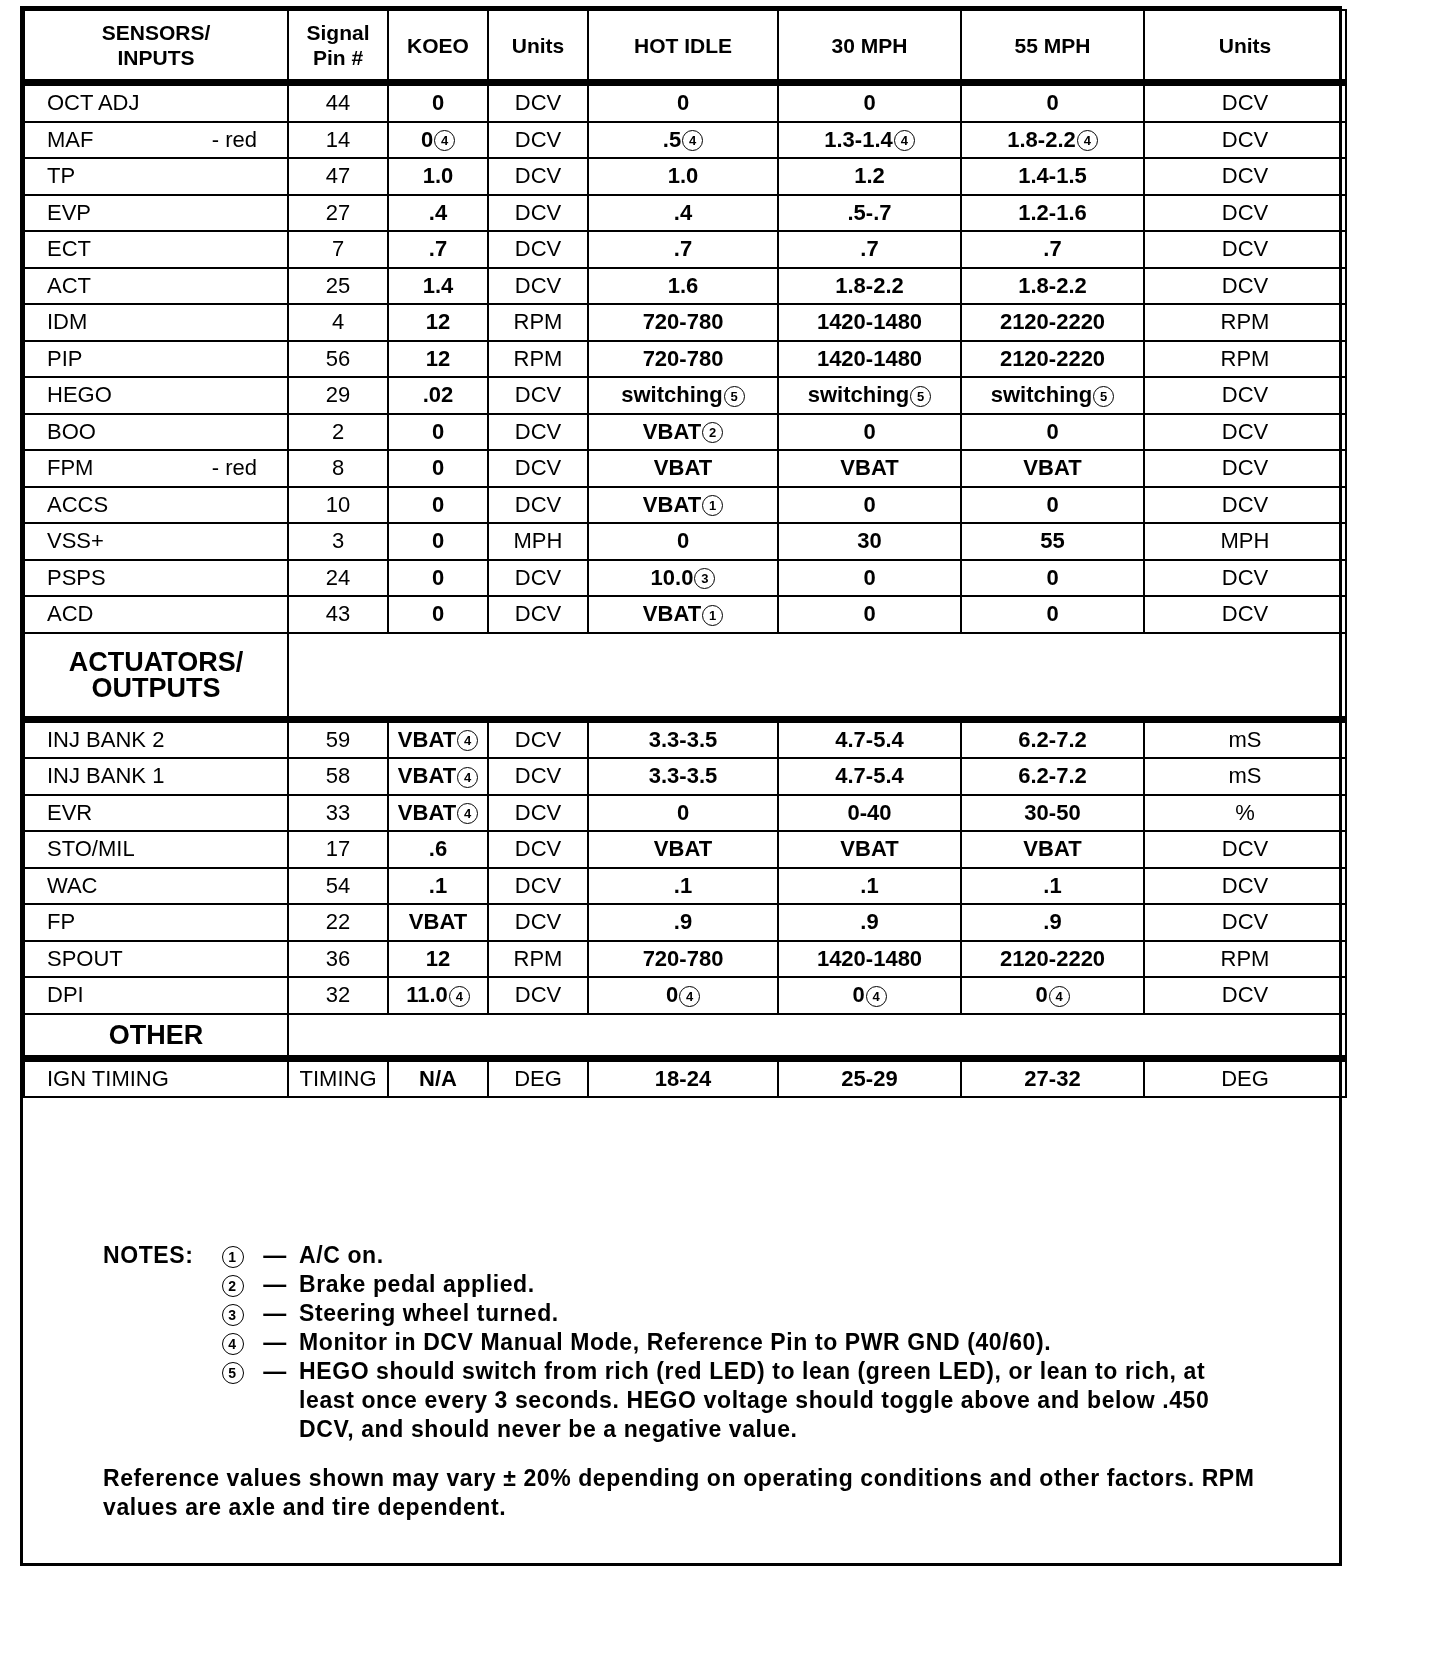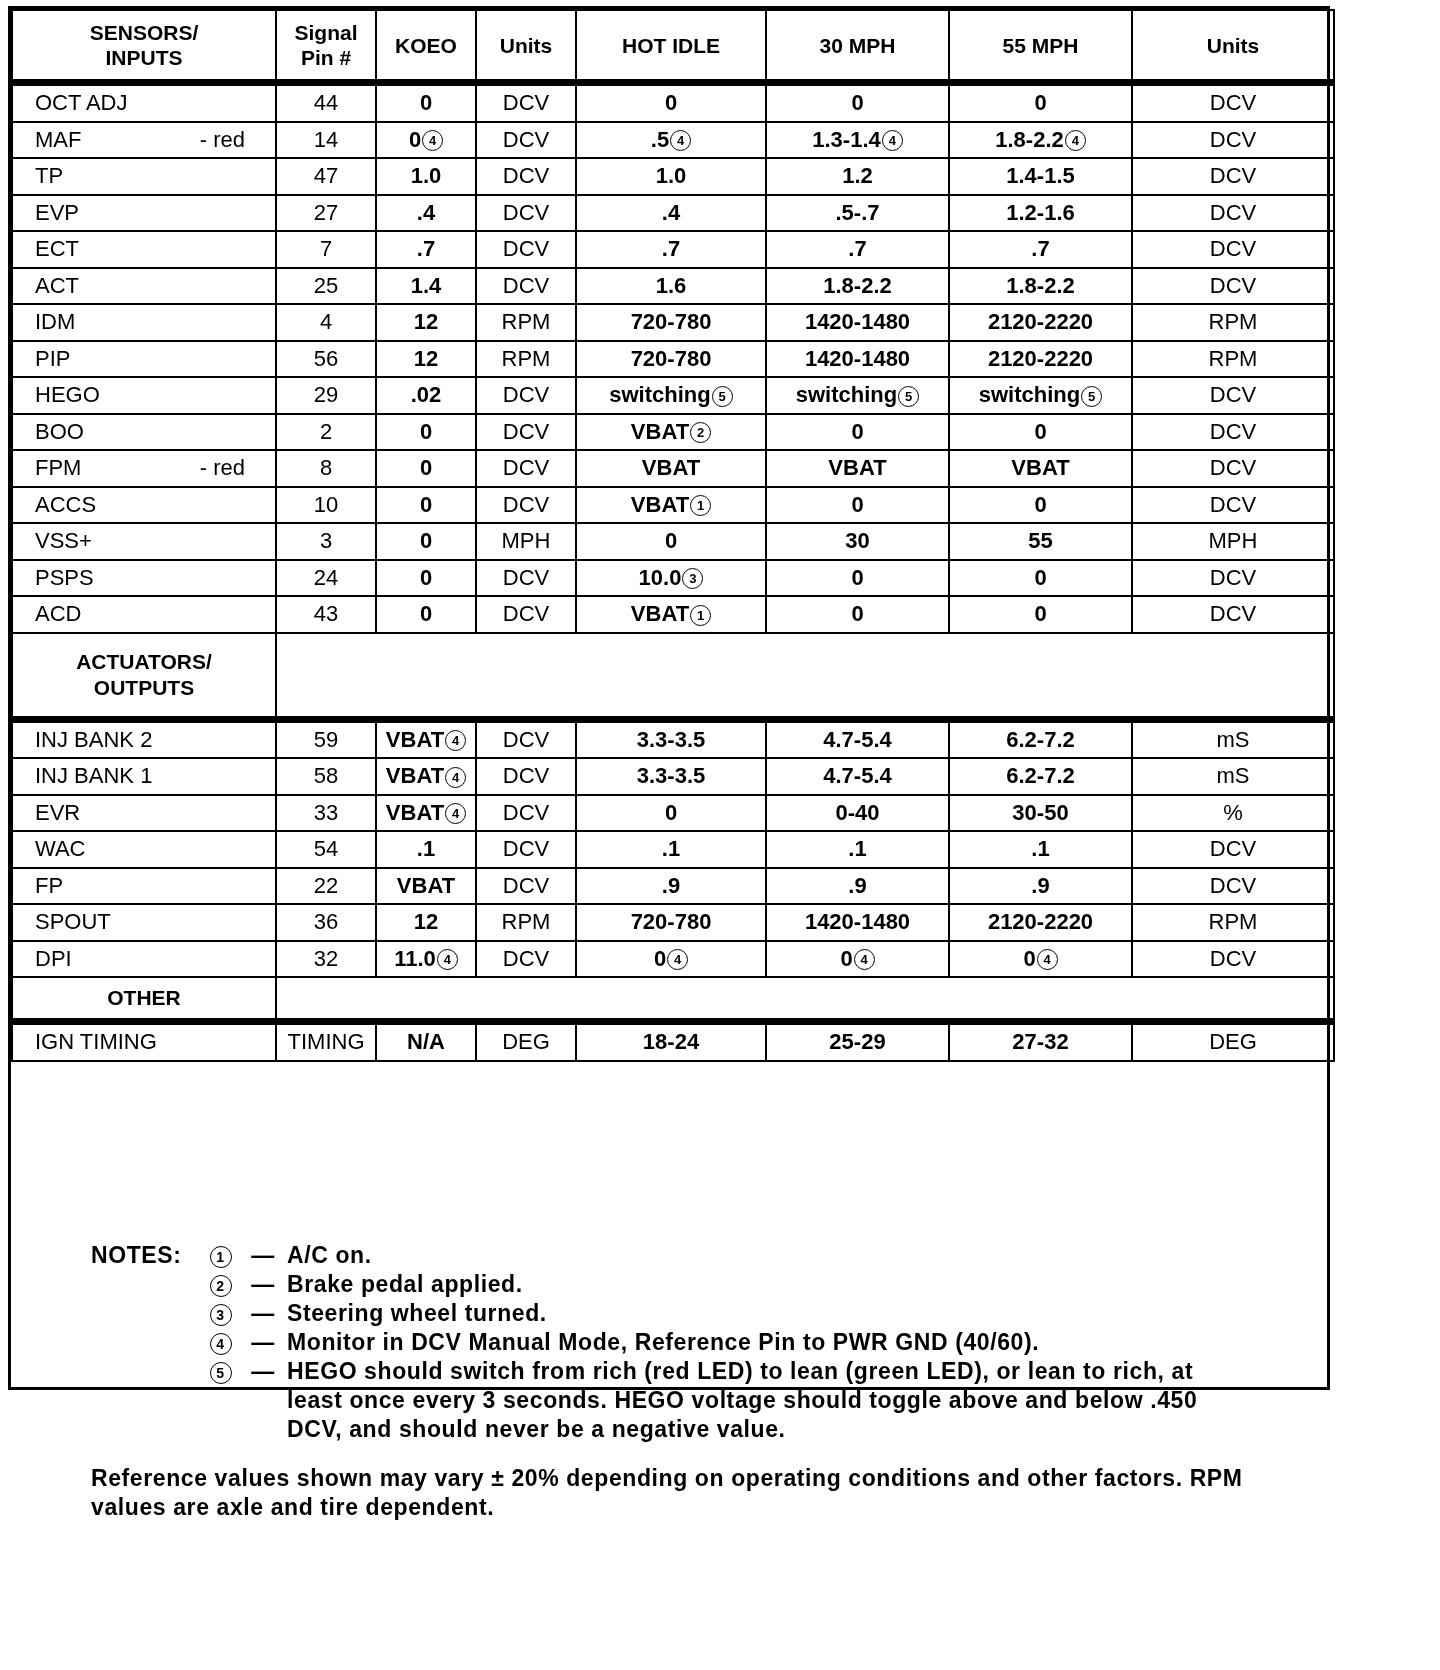--- a/index.html
+++ b/index.html
@@ -1,28 +1,28 @@
 <!DOCTYPE html>
 <html><head>
 <meta charset="utf-8">
 <style>
   html, body { margin:0; padding:0; background:#ffffff; }
   body { width:1440px; height:1670px; position:relative; font-family:"Liberation Sans", sans-serif; color:#000; }
-  .sheet { position:absolute; left:8px; top:6px; width:1322px; height:1384px; border:3px solid #000; box-sizing:border-box; }
+  .sheet { position:absolute; left:20px; top:6px; width:1322px; height:1560px; border:3px solid #000; box-sizing:border-box; }
   table.chart { border-collapse:collapse; width:100%; table-layout:fixed; }
   table.chart td, table.chart th { border:2.5px solid #000; text-align:center; vertical-align:middle; padding:0; font-size:22px; }
   table.chart th { font-weight:bold; font-size:21px; line-height:25px; height:68px; }
   table.chart tr.hdr th { border-bottom:7px solid #000; }
   table.chart td { height:34.5px; }
   td.name { text-align:left !important; padding-left:22px !important; font-weight:normal; }
   td.name .suffix { float:right; padding-right:30px;text-align:right; }
   td.pin, td.unit { font-weight:normal; }
   td.val { font-weight:bold; }
   tr.section td { height:82px; }
-  tr.section td.sec-label { font-weight:bold; font-size:21px; line-height:26px; }
+  tr.section td.sec-label { font-weight:bold; font-size:27px; line-height:26px; }
   tr.section.thickbottom td { border-bottom:7px solid #000; }
   tr.section.other td { height:40px; }
   .circ { display:inline-block; width:19px; height:19px; border:1.5px solid #000; border-radius:50%; font-size:13px; line-height:19px; text-align:center; font-weight:bold; vertical-align:middle; margin-left:1px; box-sizing:content-box; }
   .notes { position:absolute; left:0; top:1232px; width:100%; padding:0 80px; box-sizing:border-box; font-weight:bold; font-size:23px; letter-spacing:0.6px; }
   .note-row { display:flex; line-height:29px; }
   .note-head { width:110px; flex:none; }
   .note-num { width:38px; flex:none; text-align:center; }
   .note-num .circ { font-size:14px; width:20px; height:20px; line-height:20px; }
   .note-dash { width:48px; flex:none; text-align:center; }
   .note-text { flex:1; }
@@ -238,20 +238,30 @@
           <td class="name"><span>EVR</span></td>
           <td class="pin"><span>33</span></td>
           <td class="val"><span>VBAT</span><span class="circ">4</span></td>
           <td class="unit"><span>DCV</span></td>
           <td class="val"><span>0</span></td>
           <td class="val"><span>0-40</span></td>
           <td class="val"><span>30-50</span></td>
           <td class="unit"><span>%</span></td>
         </tr>
         <tr>
+          <td class="name"><span>STO/MIL</span></td>
+          <td class="pin"><span>17</span></td>
+          <td class="val"><span>.6</span></td>
+          <td class="unit"><span>DCV</span></td>
+          <td class="val"><span>VBAT</span></td>
+          <td class="val"><span>VBAT</span></td>
+          <td class="val"><span>VBAT</span></td>
+          <td class="unit"><span>DCV</span></td>
+        </tr>
+        <tr>
           <td class="name"><span>WAC</span></td>
           <td class="pin"><span>54</span></td>
           <td class="val"><span>.1</span></td>
           <td class="unit"><span>DCV</span></td>
           <td class="val"><span>.1</span></td>
           <td class="val"><span>.1</span></td>
           <td class="val"><span>.1</span></td>
           <td class="unit"><span>DCV</span></td>
         </tr>
         <tr>

